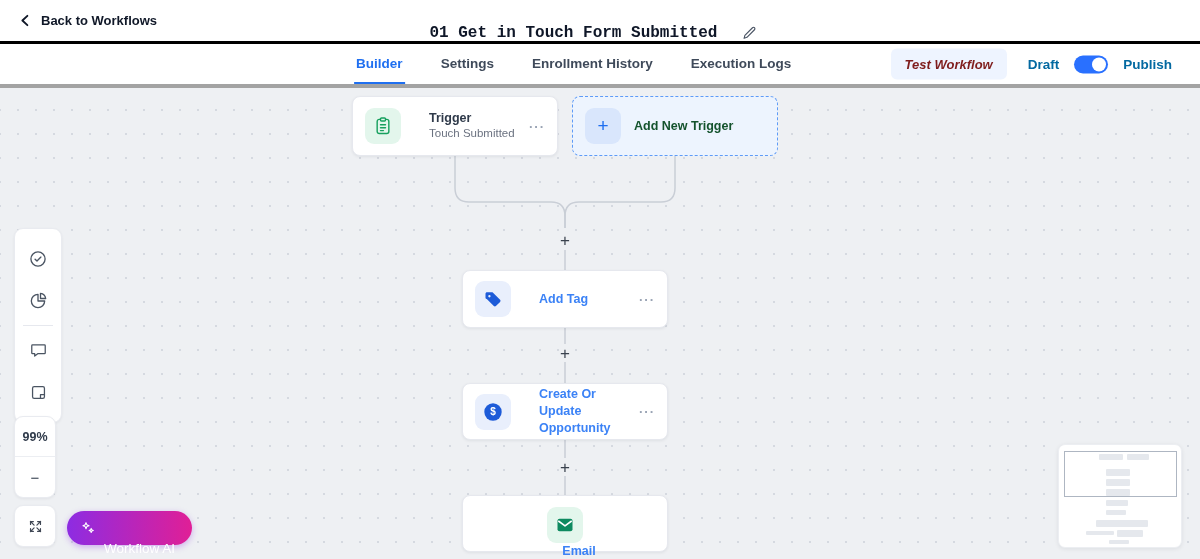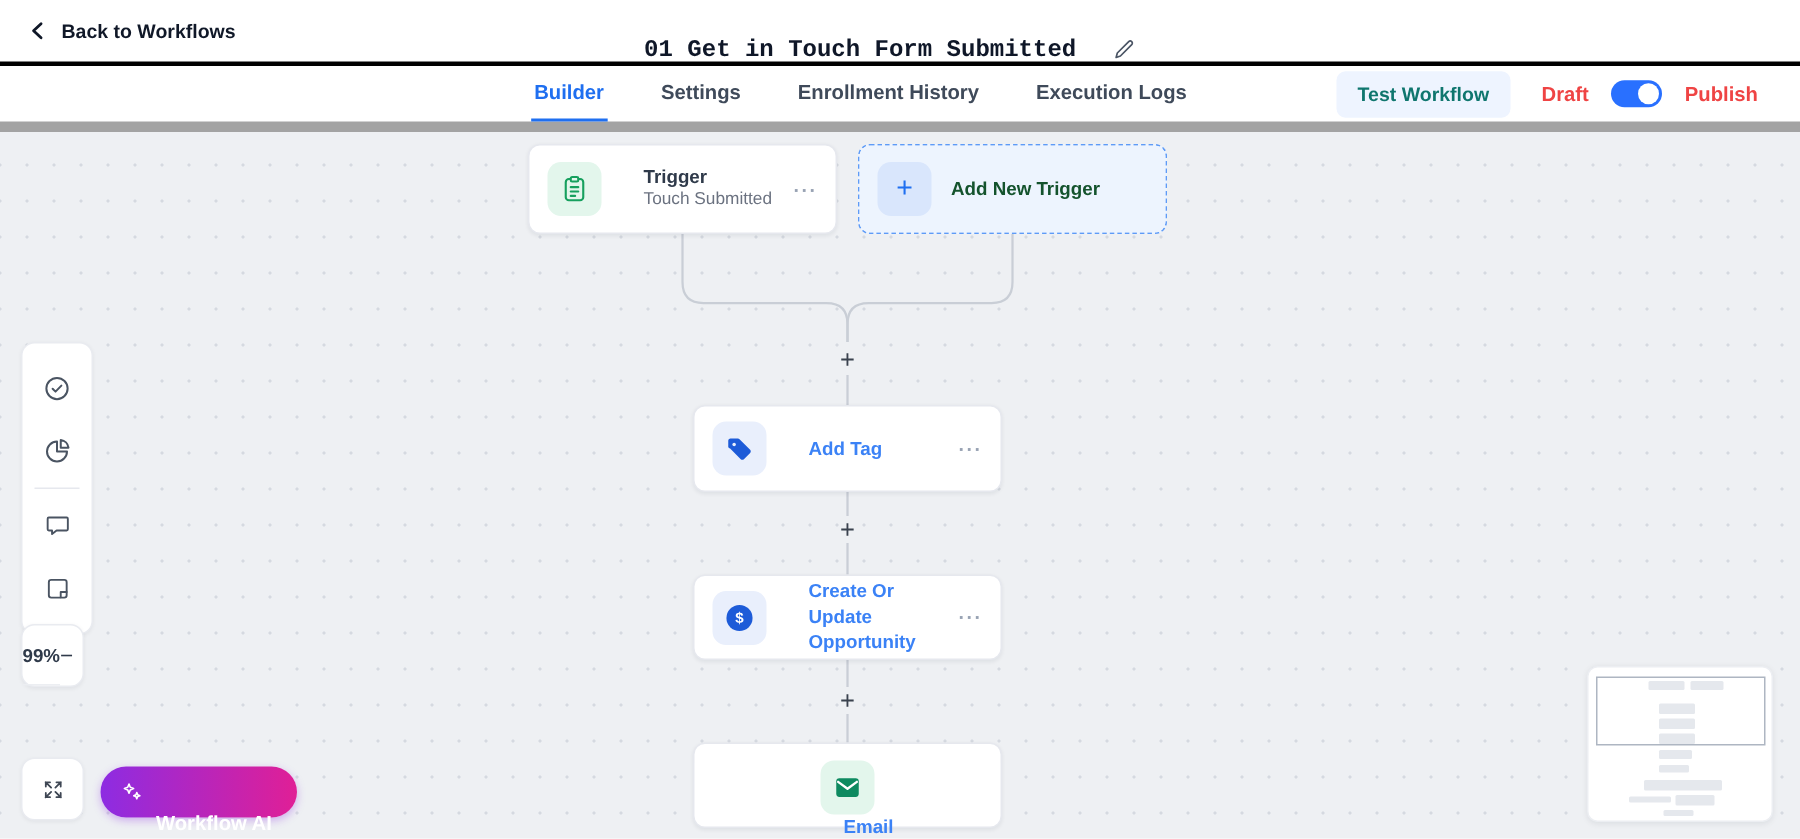--- a/index.html
+++ b/index.html
@@ -14,30 +14,30 @@
   .title-wrap { position:absolute; left:50%; top:12px; height:100%; transform:translateX(-52%);
                 display:flex; align-items:center; gap:24px;font-family:Liberation Mono, monospace; }
   .page-title { font-size:16px; font-weight:700; color:#0f1728; }
   .header-right { position:absolute; right:16px; display:flex; align-items:center; gap:18px; }
   .avatar { width:28px; height:28px; border-radius:50%; background:#fbdeea; color:#475467;
             font-size:11px; font-weight:700; display:flex; align-items:center; justify-content:center; cursor:pointer; }
   .saved-btn { background:#7fa9f1; color:#fff; font-size:13px; font-weight:600; border:none;
                border-radius:6px; padding:8px 17px; cursor:pointer; }
 
   
-  .tabbar { position:relative; height:44px; background:#fff; border-bottom:7px solid #a3a3a3; }
+  .tabbar { position:relative; height:44px; background:#fff; border-bottom:4px solid #a3a3a3; }
   .tabs { position:absolute; left:50%; transform:translateX(-56%); height:100%; display:flex; gap:34px; }
   .tab { display:flex; align-items:center; font-size:13.5px; font-weight:600; color:#3f4a5a;
          border-bottom:2px solid transparent; cursor:pointer; padding:0 2px; }
   .tab.active { color:#1f6ff0; border-bottom-color:#1f6ff0; }
   .tabbar-right { position:absolute; right:28px; top:50%; transform:translateY(-50%);
                   display:flex; align-items:center; gap:15px; }
-  .test-btn { background:#eef4ff; color:#0f766e; font-size:13px; font-weight:700; border:none;
-              border-radius:6px; padding:8px 14px; cursor:pointer; }
-  .toggle-label { font-size:13.5px; font-weight:600; color:#ef4444; }
+  .test-btn { background:#eef4ff; color:#7f1d1d; font-size:13px; font-weight:700; border:none;
+              border-radius:6px; padding:8px 14px; cursor:pointer;font-style:italic; }
+  .toggle-label { font-size:13.5px; font-weight:600; color:#0369a1; }
   .switch { width:34px; height:18px; border-radius:9px; background:#2970ff; position:relative; cursor:pointer; }
   .switch .knob { position:absolute; top:2px; right:2px; width:14px; height:14px; border-radius:50%; background:#fff; }
 
   
   .canvas { position:relative; width:1200px; height:471px; background:#eef0f3;
             background-image:radial-gradient(circle, #d5d9e0 1px, rgba(0,0,0,0) 1.15px);
             background-size:18px 24px; background-position:9px 10px; overflow:hidden; }
   .connectors { position:absolute; left:0; top:0; }
   .plus-step { position:absolute; transform:translate(-50%,-50%); font-size:17px; color:#3a424e;
                cursor:pointer; line-height:1; }
@@ -64,35 +64,35 @@
 
   
   .tool-card { position:absolute; left:14px; top:140px; width:48px; background:#fff;
                border:1px solid #e9ebf0; border-radius:9px; box-shadow:0 1px 3px rgba(16,24,40,.06);
                display:flex; flex-direction:column; align-items:center; padding:9px 0; }
   .tool-btn { width:48px; height:42px; display:flex; align-items:center; justify-content:center; cursor:pointer; }
   .tool-divider { width:30px; height:1px; background:#e6e8ee; margin:3px 0; }
 
   .zoom-card { position:absolute; left:14px; top:328px; width:42px; background:#fff;
                border:1px solid #e9ebf0; border-radius:9px; box-shadow:0 1px 3px rgba(16,24,40,.06);
-               display:flex; flex-direction:row; align-items:stretch; }
+               display:flex; flex-direction:column; align-items:stretch; }
   .zoom-level { height:40px; display:flex; align-items:center; justify-content:center;
                 font-size:12.5px; font-weight:600; color:#2f3a4a; border-bottom:1px solid #eceef2; }
   .zoom-out { height:40px; display:flex; align-items:center; justify-content:center;
               font-size:15px; color:#2f3a4a; cursor:pointer; }
   .fullscreen-btn { position:absolute; left:14px; top:417px; width:42px; height:42px; background:#fff;
                     border:1px solid #e9ebf0; border-radius:9px; box-shadow:0 1px 3px rgba(16,24,40,.06);
                     display:flex; align-items:center; justify-content:center; cursor:pointer; }
 
   
   .ai-btn { position:absolute; left:67px; top:423px; height:34px; border:none; border-radius:17px;
             padding:0 17px 0 13px; display:flex; align-items:center; gap:8px; cursor:pointer;
             background:linear-gradient(90deg,#8d2ce2 0%,#e01f96 100%);
             box-shadow:0 2px 6px rgba(141,44,226,.35); }
-  .ai-label { color:#fff; font-size:13.5px; font-weight:700;margin-top:40px; }
+  .ai-label { color:#fff; font-size:13.5px; font-weight:400;margin-top:40px; }
 
   
   .minimap { position:absolute; left:1058px; top:356px; width:124px; height:104px; background:#fff;
              border:1px solid #eceef2; border-radius:7px; box-shadow:0 1px 4px rgba(16,24,40,.08); cursor:pointer; }
   .mini-viewport { position:absolute; left:5px; top:6px; width:113px; height:46px;
                    border:1.5px solid #aeb6c2; background:rgba(255,255,255,.4); }
   .mini-block { position:absolute; background:#e5e8ed; border-radius:1px; }
 </style>
 </head>
 <body>

